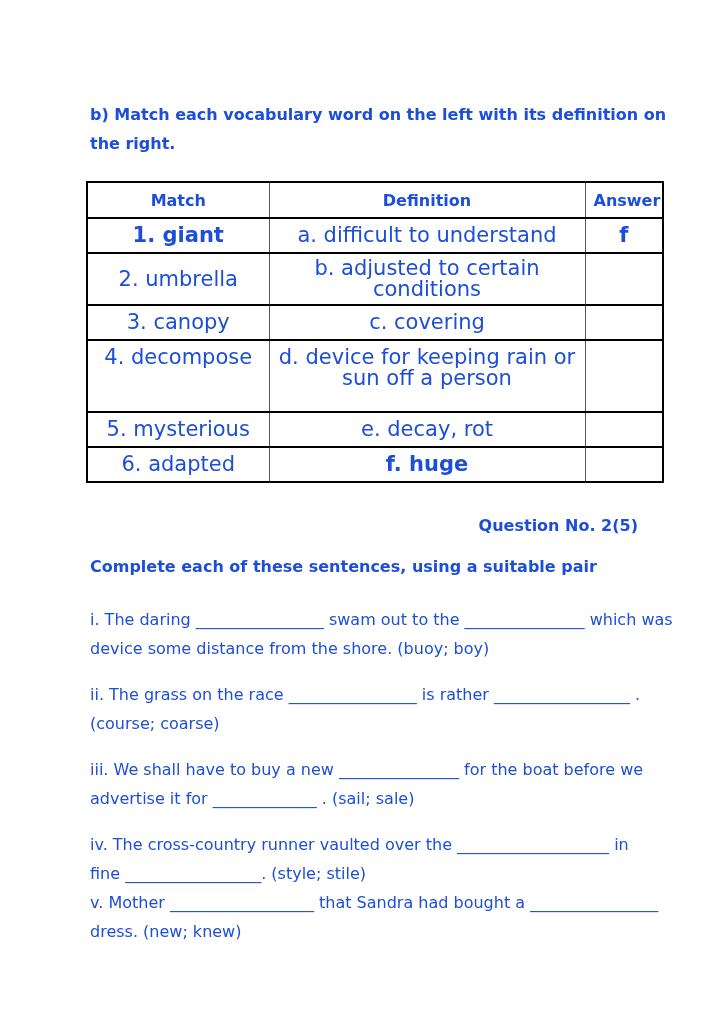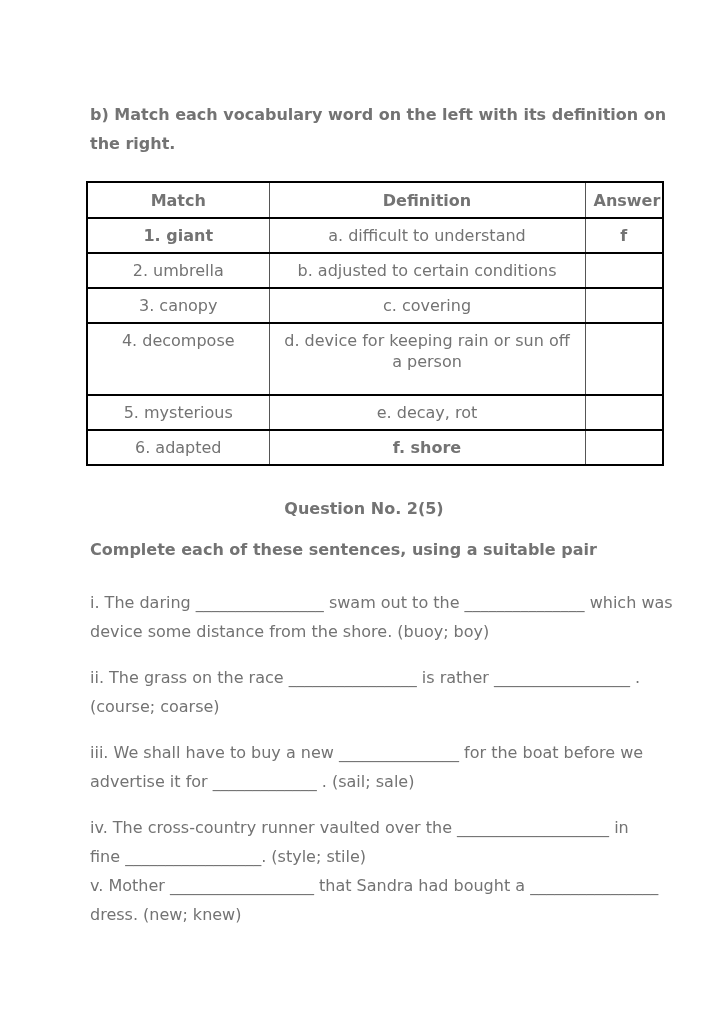--- a/index.html
+++ b/index.html
@@ -7,21 +7,21 @@
     padding: 0;
     background: #e8e8e8;
   }
   .page {
     position: relative;
     width: 724px;
     height: 1024px;
     background: #ffffff;
     margin: 0 auto;
     font-family: "DejaVu Sans", sans-serif;
-    color: #737373;
+    color: #1d4ed8;
     overflow: hidden;
   }
   .content {
     position: absolute;
     left: 90px;
     top: 84px;
     width: 548px;
     font-size: 16px;
   }
   .bold { font-weight: bold; }
@@ -44,40 +44,40 @@
   table.match col.c-def    { width: 316px; }
   table.match col.c-ans    { width: 78px;  }
   table.match th, table.match td {
     border-left: 1px solid #555555;
     border-right: 1px solid #555555;
     border-top: 2px solid #000000;
     border-bottom: 2px solid #000000;
     text-align: center;
     vertical-align: middle;
     padding: 4px 8px;
-    font-size: 16px;
+    font-size: 21px;
     line-height: 21px;
   }
   table.match { border: 2px solid #000000; }
   table.match th {
     font-size: 16px;
     font-weight: bold;
     height: 26px;
   }
   table.match td { height: 25px; }
   table.match tr.tall td {
     height: 60px;
     vertical-align: top;
     padding-top: 6px;
     margin-top: 28px;
   }
 
   .q2-header {
     display: flex;
-    justify-content: center;
+    justify-content: flex-end;
     align-items: baseline;
     margin-top: 32px;
     font-weight: bold;
     line-height: 22px;
   }
   .instruction {
     margin-top: 16px;
   }
   .instruction .line {
     display: block;
@@ -138,21 +138,21 @@
           <td>d. device for keeping rain or sun off a person</td>
           <td></td>
         </tr>
         <tr>
           <td>5. mysterious</td>
           <td>e. decay, rot</td>
           <td></td>
         </tr>
         <tr>
           <td>6. adapted</td>
-          <td class="bold">f. shore</td>
+          <td class="bold">f. huge</td>
           <td></td>
         </tr>
       </tbody>
     </table>
 
     <div class="q2-header">
       <span>Question No. 2</span>
       <span>(5)</span>
     </div>
 

